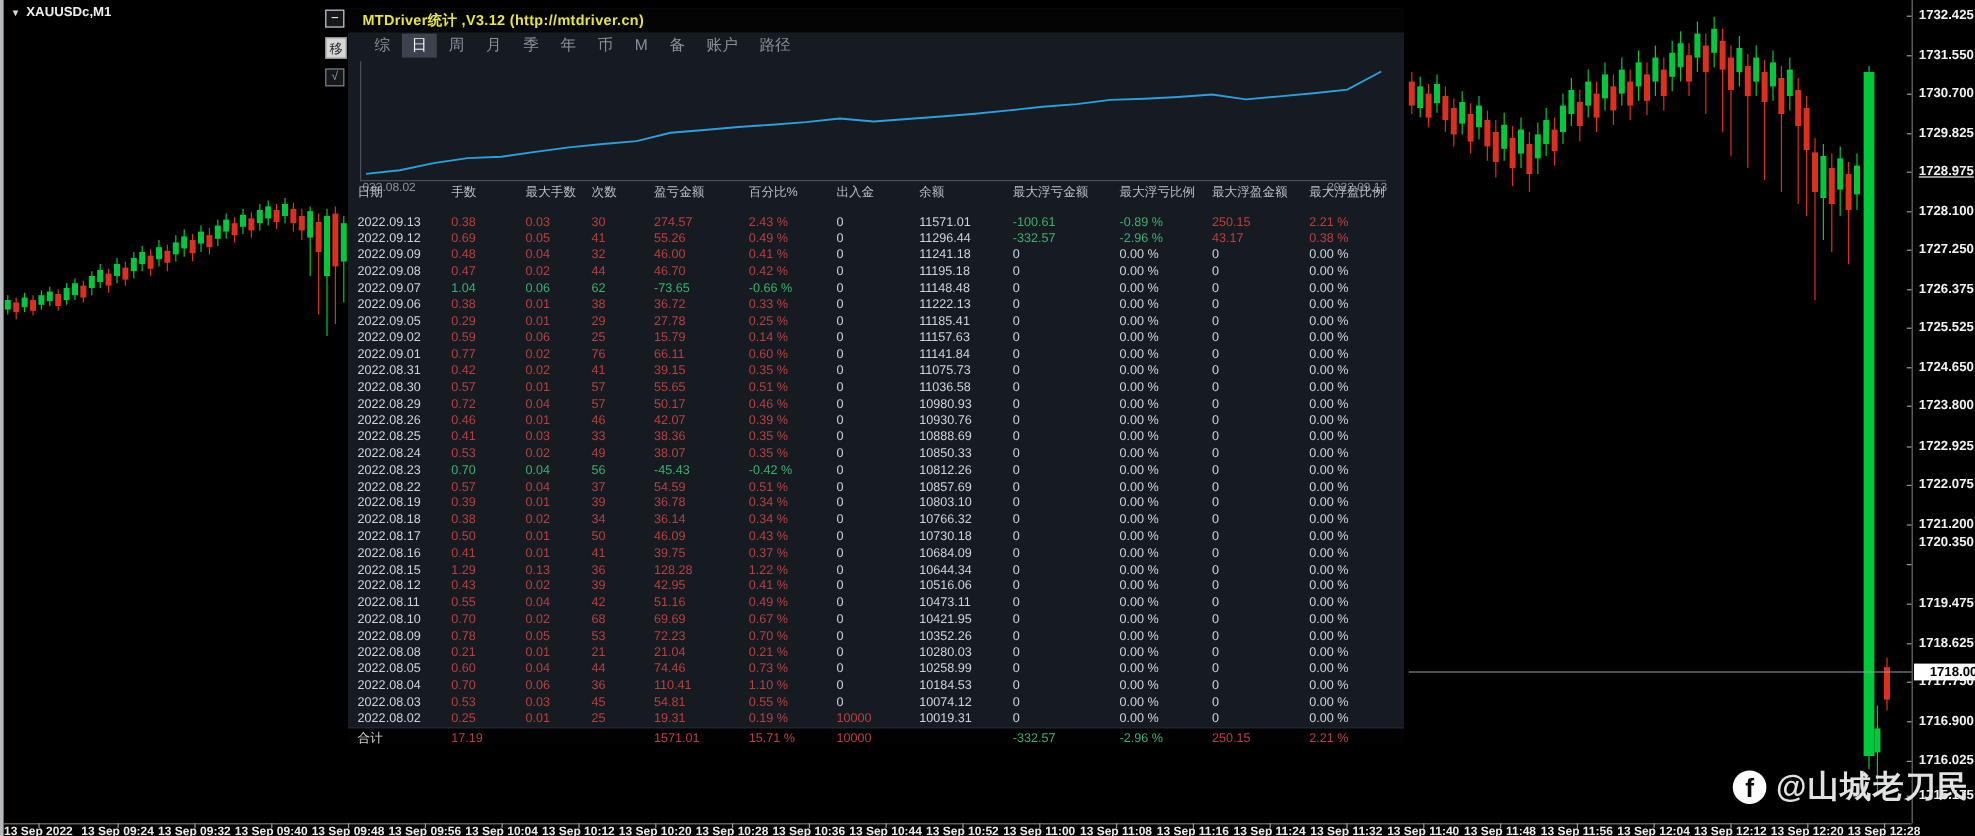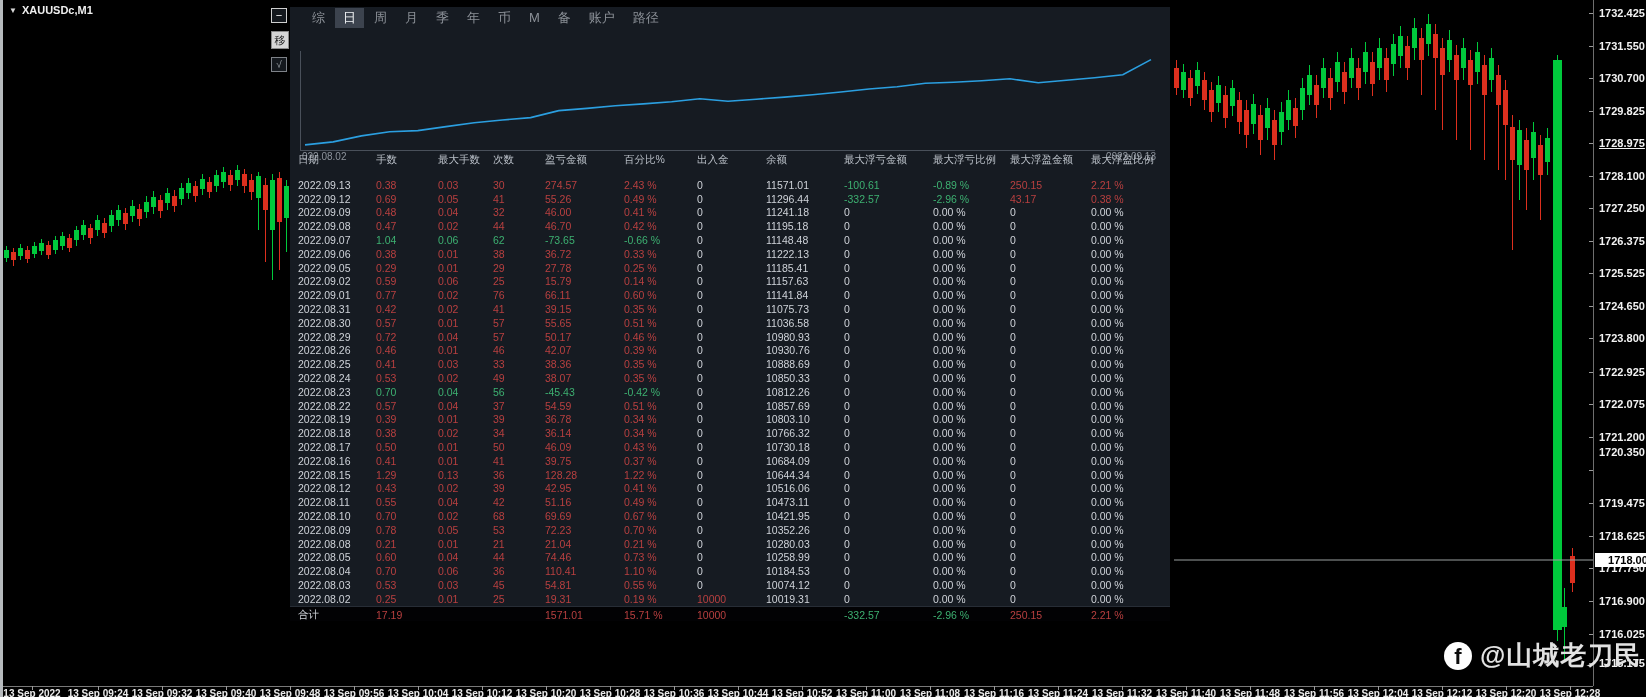--- a/index.html
+++ b/index.html
@@ -373,20 +373,21 @@
     <div class="watermark-text">@山城老刀民</div>
   </div>
 
   <div class="side-btns">
     <div class="sbtn min">−</div>
     <div class="sbtn move">移</div>
     <div class="sbtn chk">√</div>
   </div>
 
   <div class="panel">
+    <div class="panel-title">MTDriver统计 ,V3.12 (http://mtdriver.cn)</div>
     <div class="menu-bar" id="menu-bar">
         <div class="menu-item">综</div>
         <div class="menu-item sel">日</div>
         <div class="menu-item">周</div>
         <div class="menu-item">月</div>
         <div class="menu-item">季</div>
         <div class="menu-item">年</div>
         <div class="menu-item">币</div>
         <div class="menu-item">M</div>
         <div class="menu-item">备</div>

